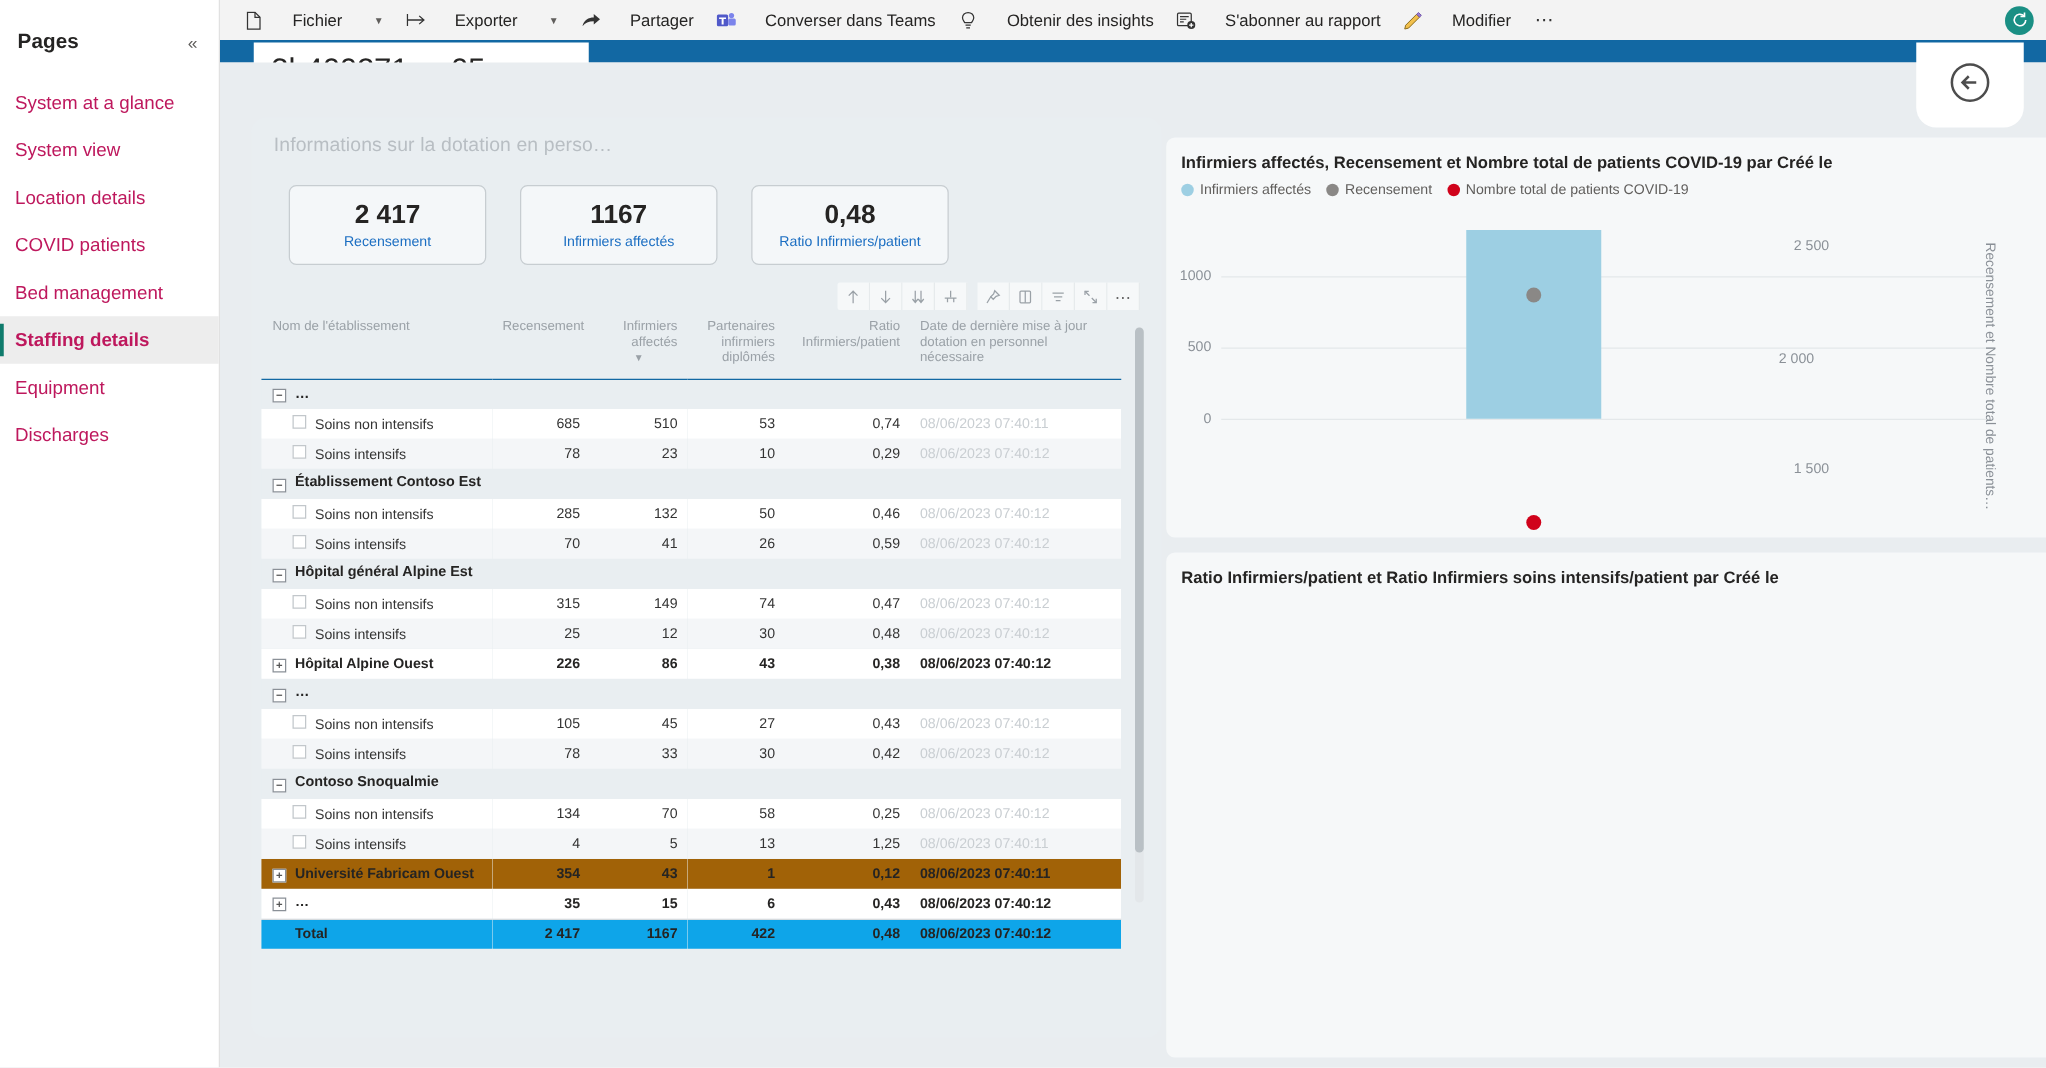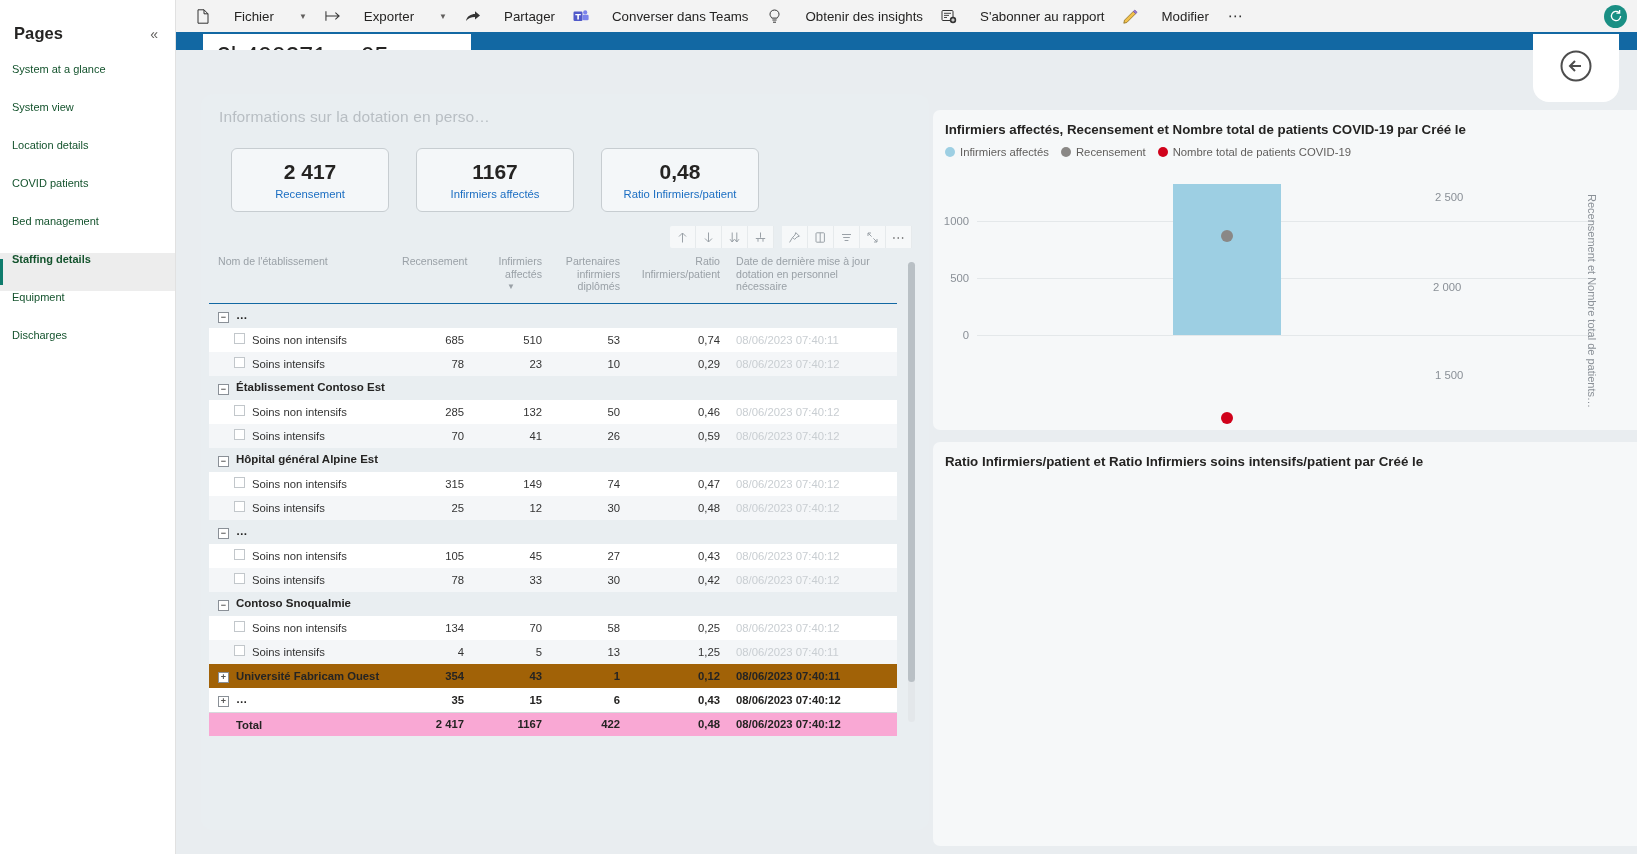--- a/index.html
+++ b/index.html
@@ -21,22 +21,22 @@
     display: flex; align-items: center; justify-content: space-between;
     padding: 24px 14px 10px 14px;
   }
   .sidebar-title { font-size: 16.5px; font-weight: 700; color: #252423; letter-spacing: .1px; }
   .collapse-btn {
     font-size: 14px; color: #605e5c; cursor: pointer; line-height: 1;
     padding: 2px 3px;
   }
   .page-list { margin-top: 10px; }
   .page-item {
-    position: relative; height: 38px; display: flex; align-items: flex-start;
-    padding-left: 12px; font-size: 11px; color: #14532d; cursor: pointer;
+    position: relative; height: 38px; display: flex; align-items: center;
+    padding-left: 12px; font-size: 15px; color: #be185d; cursor: pointer;
   }
   .page-item.active { background: #ededed; font-weight: 700; }
   .page-item.active::before {
     content: ""; position: absolute; left: 0; top: 6px; bottom: 6px;
     width: 3px; background: #0f7b6c;
   }
 
   
   .right { flex: 1; position: relative; height: 854px; background: #f3f3f3; }
 
@@ -137,21 +137,21 @@
   }
   table.matrix td.c0 { text-align: left; padding-left: 9px; }
   table.matrix td.c5 { text-align: left; color: #c9ced2; }
 
   tr.group td { background: #e9eef1; font-weight: 700; color: #252423; font-size: 11.5px; }
   tr.leaf td { background: #ffffff; }
   tr.leaf.alt td { background: #f4f6f8; }
   tr.rollup td { background: #ffffff; font-weight: 700; color: #252423; }
   tr.rollup td.c5 { color: #252423; }
   tr.rollup.alt td { background: #a16207; margin-top: 12px; }
-  tr.total td { background: #f9a8d4; font-weight: 700; color: #252423; border-top: 1px solid #d6dadd; }
+  tr.total td { background: #0ea5e9; font-weight: 700; color: #252423; border-top: 1px solid #d6dadd; }
   tr.total td.c5 { color: #252423; }
 
   .exp {
     display: inline-flex; width: 11px; height: 11px; border: 1px solid #8a9097;
     align-items: center; justify-content: center; font-size: 9px; line-height: 1;
     color: #555; margin-right: 7px; vertical-align: -1px; background: #fff;
   }
   .exp.child { border-color: #c2c7cb; color: #b6bbc0; margin-left: 16px; }
   .label-txt { display: inline-block; vertical-align: middle; }
 
@@ -492,20 +492,28 @@
                   <td class="c5">08/06/2023 07:40:12</td>
                 </tr>
                 <tr class="leaf alt">
                   <td class="c0"><span class="exp child"></span><span class="label-txt">Soins intensifs</span></td>
                   <td>25</td>
                   <td>12</td>
                   <td>30</td>
                   <td>0,48</td>
                   <td class="c5">08/06/2023 07:40:12</td>
                 </tr>
+                <tr class="rollup">
+                  <td class="c0"><span class="exp">+</span><span class="label-txt">Hôpital Alpine Ouest</span></td>
+                  <td>226</td>
+                  <td>86</td>
+                  <td>43</td>
+                  <td>0,38</td>
+                  <td class="c5">08/06/2023 07:40:12</td>
+                </tr>
                 <tr class="group">
                   <td class="c0"><span class="exp">−</span><span class="label-txt">Soins généraux Contoso Seat…</span></td>
                   <td></td>
                   <td></td>
                   <td></td>
                   <td></td>
                   <td class="c5"></td>
                 </tr>
                 <tr class="leaf">
                   <td class="c0"><span class="exp child"></span><span class="label-txt">Soins non intensifs</span></td>
@@ -608,21 +616,21 @@
           <div class="gridline" style="left:44px; right:110px; top:163px;"></div>
 
           <div class="bar" style="left:240px; width:108px; top:12px; bottom:95px;"></div>
 
           <div class="marker" style="left:294px; top:64px; background:#8a8886;"></div>
           <div class="marker" style="left:294px; top:246px; background:#d0021b;"></div>
 
           <div class="cat-label" style="left:294px; top:271px;">(Vide)</div>
 
           <div class="ylab-right" style="top:25px; left:502px; width:60px;">2 500</div>
-          <div class="ylab-right" style="top:115px; left:500px; width:60px;">2 000</div>
+          <div class="ylab-right" style="top:115px; left:490px; width:60px;">2 000</div>
           <div class="ylab-right" style="top:203px; left:502px; width:60px;">1 500</div>
 
           <div class="axis-title-right">Recensement et Nombre total de patients…</div>
         </div>
       </div>
 
       <div class="chart-card2">
         <div class="chart-title">Ratio Infirmiers/patient et Ratio Infirmiers soins intensifs/patient par Créé le</div>
 
       </div>

